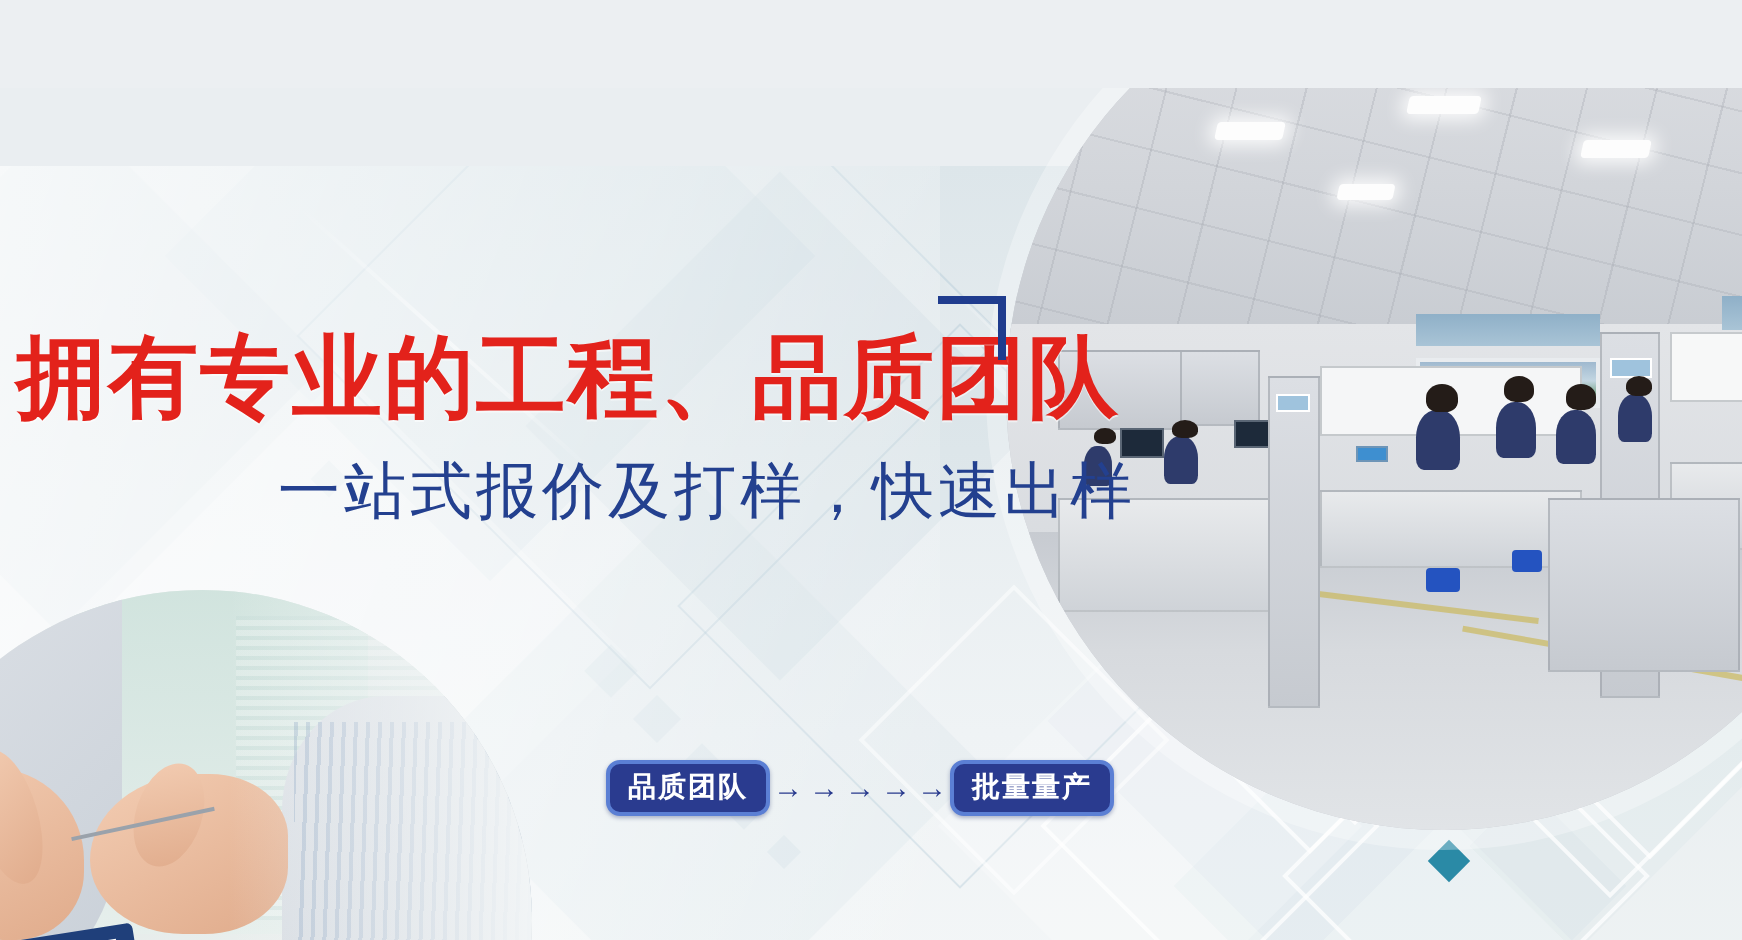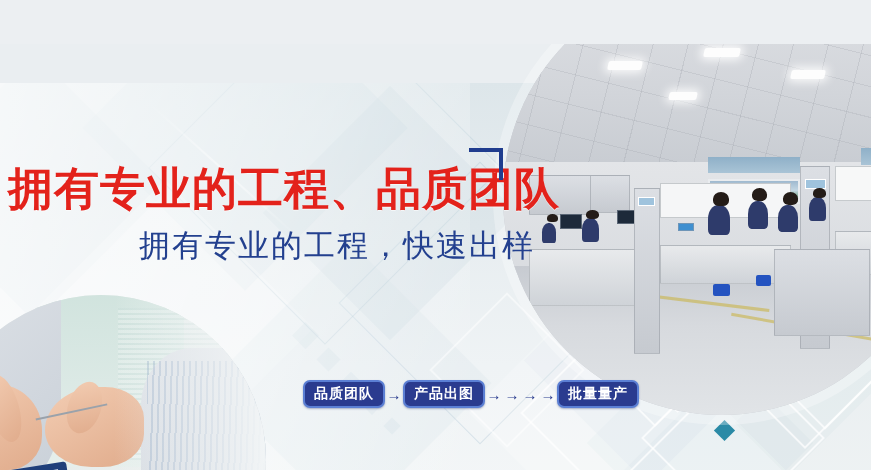--- a/index.html
+++ b/index.html
@@ -301,26 +301,25 @@
       <div class="cup" style="left:38%;top:56%;width:16%;height:16%;"></div>
 
     </div>
     <div class="fade-right"></div>
   </div>
 
   <div class="bg-bottom-band"></div>
 
   <div class="headline">拥有专业的工程、品质团队</div>
   <div class="bracket"></div>
-  <div class="subline">拥有专业的工程，快速出样</div>
+  <div class="subline">一站式报价及打样，快速出样</div>
 
   <div class="flow" id="flow">
       <span class="step">品质团队</span>
       <span class="arrow">→</span>
-      <span class="step">产品出图</span>
       <span class="arrow">→</span>
       <span class="arrow">→</span>
       <span class="arrow">→</span>
       <span class="arrow">→</span>
       <span class="step">批量量产</span>
     </div>
 
 </div>
 
 </body></html>

